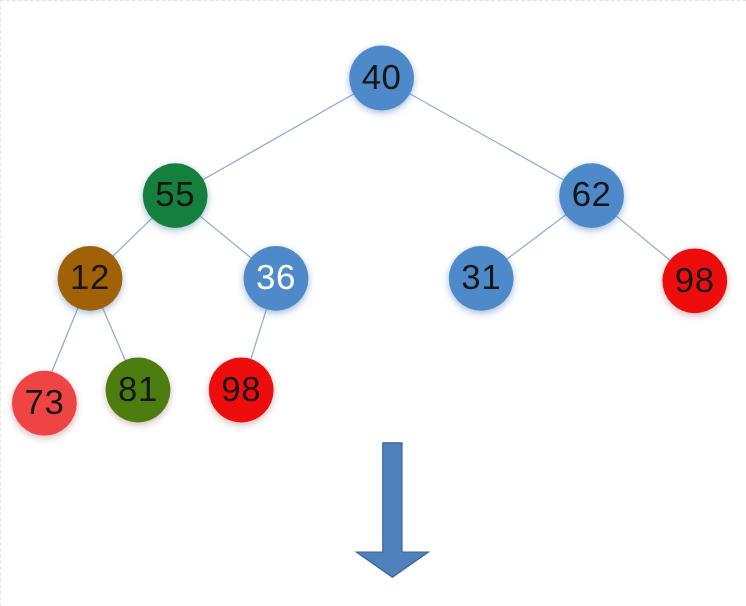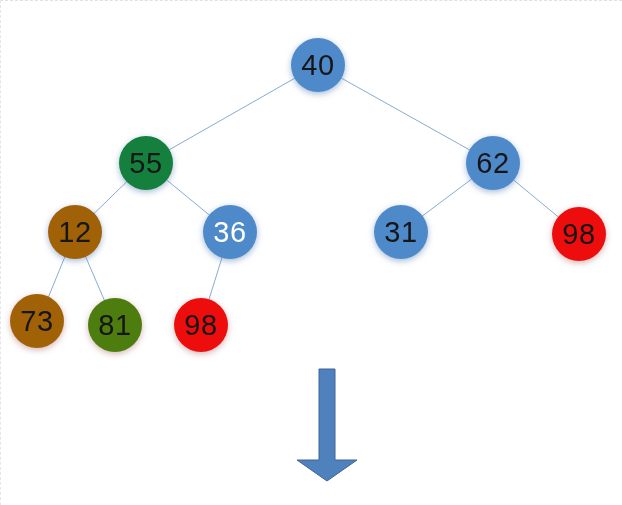--- a/index.html
+++ b/index.html
@@ -63,17 +63,17 @@
     <polygon id="down-arrow" points="318,368 334,368 334,459 356,459 326,480 296,459 318,459" fill="#4f81bd" stroke="#3e6596" stroke-width="1"></polygon>
   </svg>
   <div id="nodes-layer">
       <div class="tree-node blue" style="left: 290px; top: 37px; width: 54px; height: 54px; background: rgb(78, 138, 201); color: rgb(22, 22, 22);">40</div>
       <div class="tree-node blue" style="left: 118px; top: 135px; width: 54px; height: 54px; background: #15803d; color: rgb(22, 22, 22);">55</div>
       <div class="tree-node blue" style="left: 465px; top: 135px; width: 54px; height: 54px; background: rgb(78, 138, 201); color: rgb(22, 22, 22);">62</div>
       <div class="tree-node blue" style="left: 47px; top: 204px; width: 54px; height: 54px; background: #a16207; color: rgb(22, 22, 22);">12</div>
       <div class="tree-node blue" style="left: 202px; top: 204px; width: 54px; height: 54px; background: rgb(78, 138, 201); color: #ffffff;">36</div>
       <div class="tree-node blue" style="left: 373px; top: 204px; width: 54px; height: 54px; background: rgb(78, 138, 201); color: rgb(22, 22, 22);">31</div>
       <div class="tree-node red" style="left: 551px; top: 206px; width: 54px; height: 54px; background: rgb(238, 13, 13); color: rgb(22, 22, 22);">98</div>
-      <div class="tree-node red" style="left: 9px; top: 293px; width: 54px; height: 54px; background: #a16207; color: rgb(22, 22, 22);">73</div>
+      <div class="tree-node red" style="left: 9px; top: 308px; width: 54px; height: 54px; background: #ef4444; color: rgb(22, 22, 22);">73</div>
       <div class="tree-node red" style="left: 87px; top: 297px; width: 54px; height: 54px; background: #4d7c0f; color: rgb(22, 22, 22);">81</div>
       <div class="tree-node red" style="left: 173px; top: 297px; width: 54px; height: 54px; background: rgb(238, 13, 13); color: rgb(22, 22, 22);">98</div>
     </div>
 </div>
 
 </body></html>

